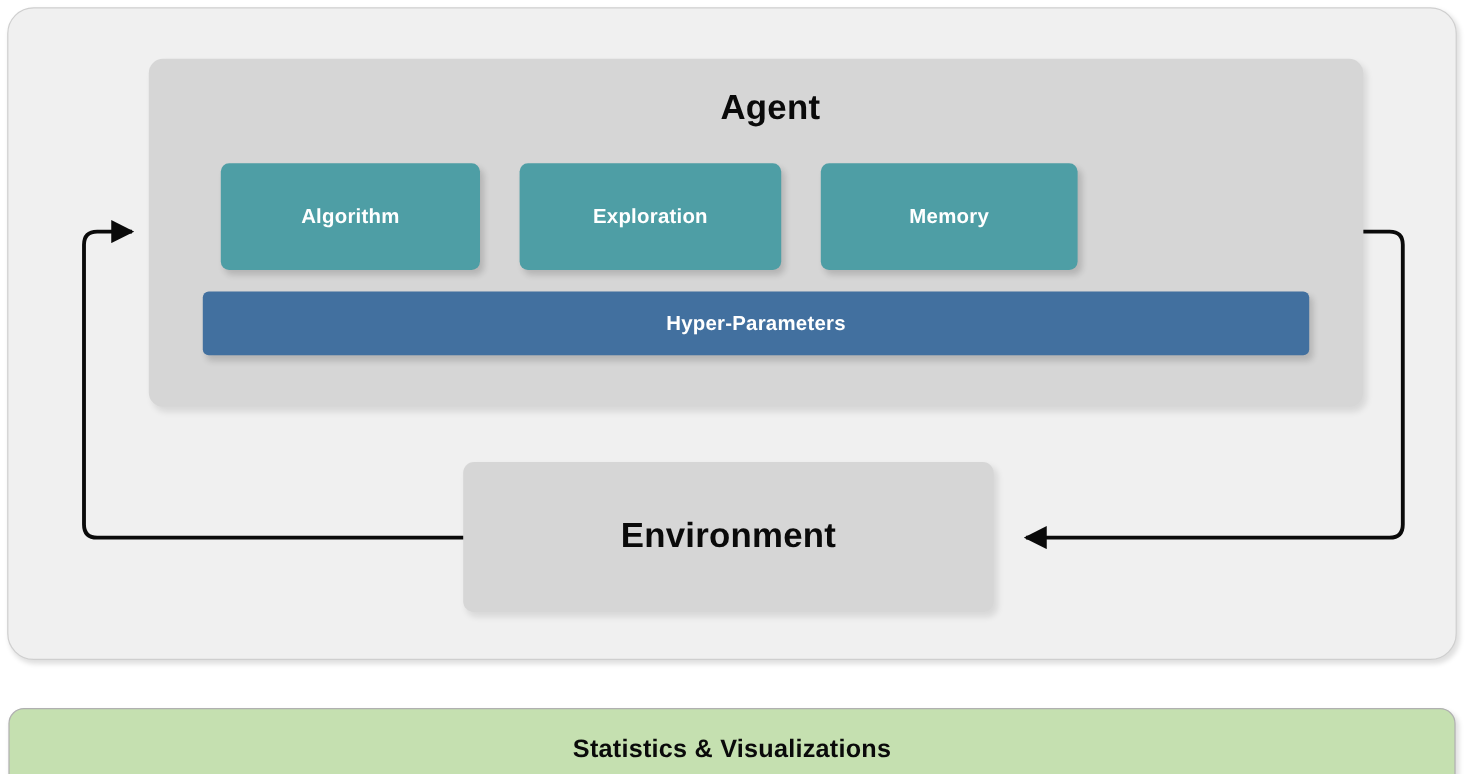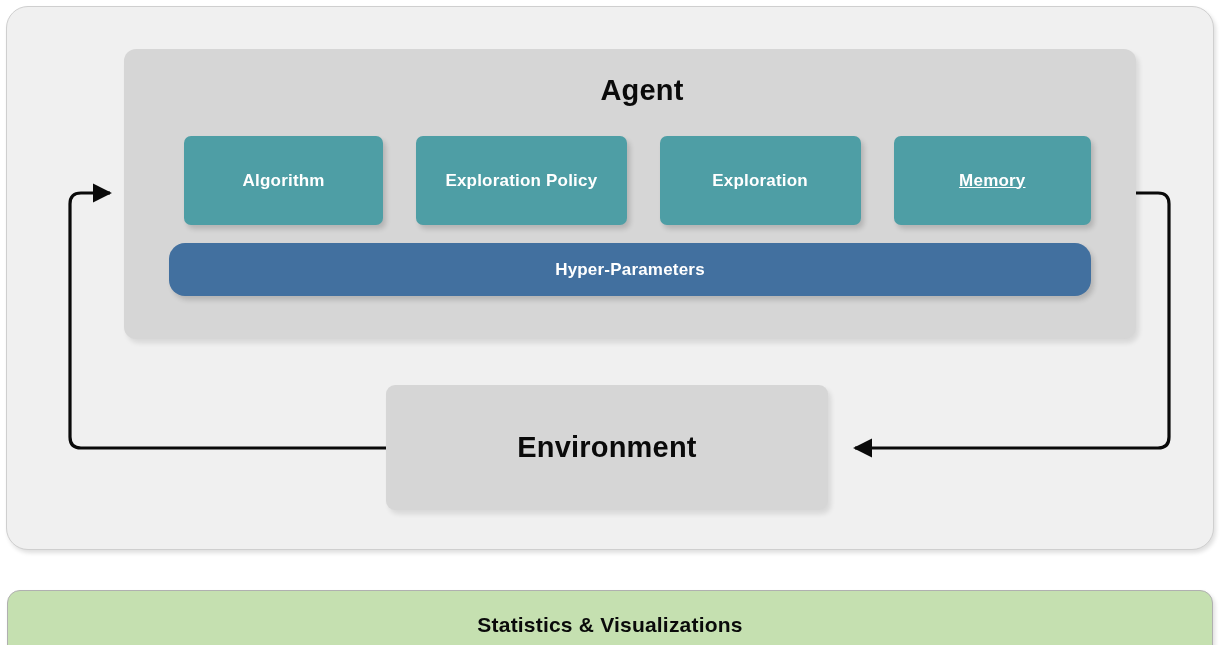--- a/index.html
+++ b/index.html
@@ -74,31 +74,31 @@
     color: #ffffff;
     font-size: 17px;
     font-weight: bold;
     box-shadow: 3px 4px 5px rgba(0,0,0,0.16);
     letter-spacing: 0.2px;
     margin-left: 15px;
   }
   .component-box.w-algorithm        { width: 216px; }
   .component-box.w-exploration      { width: 228px; }
   .component-box.w-architecture     { width: 218px; }
-  .component-box.w-memory           { width: 214px; text-decoration: underline; }
+  .component-box.w-memory           { width: 214px; }
 
   
   .hyper-bar {
     position: absolute;
     left: 45px;
     top: 194px;
     width: 922px;
     height: 53px;
     background: #42709f;
-    border-radius: 16px;
+    border-radius: 5px;
     display: flex;
     align-items: center;
     justify-content: center;
     color: #ffffff;
     font-size: 17px;
     font-weight: bold;
     box-shadow: 3px 4px 5px rgba(0,0,0,0.16);
     letter-spacing: 0.2px;
   }
 
@@ -175,23 +175,20 @@
     <path d="M 1136 193 L 1158 193 Q 1169 193 1169 204 L 1169 437 Q 1169 448 1158 448 L 855 448" fill="none" stroke="#0a0a0a" stroke-width="3.2" stroke-linecap="butt" marker-end="url(#arrow-left)"></path>
   </svg>
 
   <div class="agent-panel">
     <div class="agent-title">Agent</div>
 
     <div class="component-row">
       <div class="component-box w-algorithm">
         <span>Algorithm</span>
       </div>
-      <div class="component-box w-exploration">
-        <span>Exploration Policy</span>
-      </div>
       <div class="component-box w-architecture">
         <span>Exploration</span>
       </div>
       <div class="component-box w-memory">
         <span>Memory</span>
       </div>
     </div>
 
     <div class="hyper-bar">
       <span>Hyper-Parameters</span>

